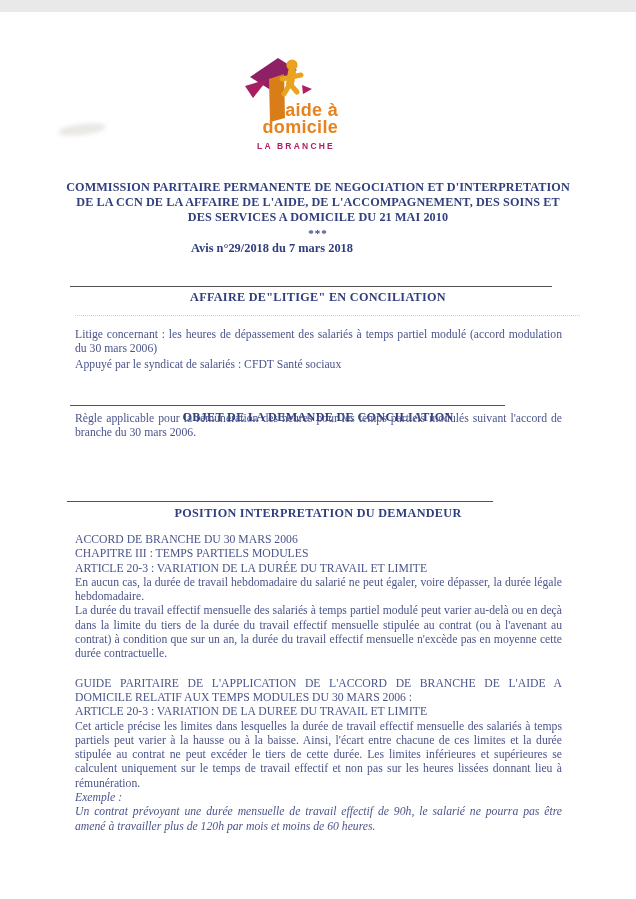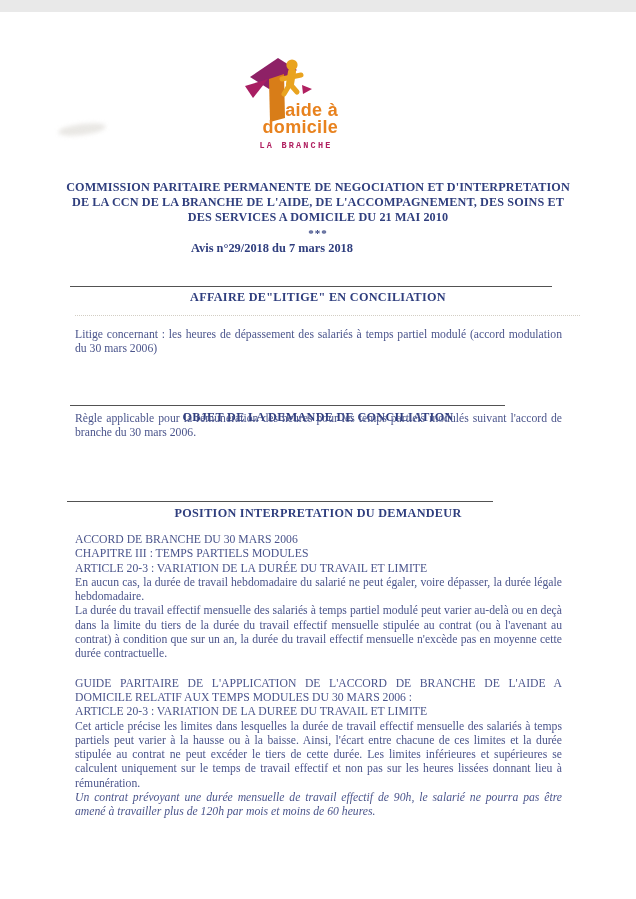--- a/index.html
+++ b/index.html
@@ -18,21 +18,21 @@
   .logo-l1,.logo-l2{
     position:absolute;right:14px;
     font-family:"Liberation Sans", sans-serif;
     font-weight:bold;font-size:18px;line-height:18px;
     color:#e8821e;letter-spacing:.3px;white-space:nowrap;
   }
   .logo-l1{top:47px;}
   .logo-l2{top:64px;}
   .logo-sub{
     position:absolute;left:14px;top:87px;width:84px;
-    font-family:Liberation Mono, monospace;
+    font-family:Liberation Sans, sans-serif;
     font-weight:bold;font-size:8.5px;letter-spacing:2.2px;
     color:#b02060;text-align:center;white-space:nowrap;
   }
   .smudge{
     position:absolute;left:58px;top:112px;width:48px;height:11px;
     background:#e4e2de;border-radius:50%;
     transform:rotate(-7deg);filter:blur(2px);opacity:.8;
   }
   
   .title{
@@ -108,44 +108,46 @@
       </g>
       <polygon points="62,31 72,35 63,40" fill="#b02060"></polygon>
     </svg>
     <div class="logo-l1">aide à</div>
     <div class="logo-l2">domicile</div>
     <div class="logo-sub">LA BRANCHE</div>
   </div>
 
   <div class="title">
     <div>COMMISSION PARITAIRE PERMANENTE DE NEGOCIATION ET D'INTERPRETATION</div>
-    <div>DE LA CCN DE LA BRANCHE DE L'AIDE, DE L'ACCOMPAGNEMENT, DES SOINS ET</div>
+    <div>DE LA CCN DE LA AFFAIRE DE L'AIDE, DE L'ACCOMPAGNEMENT, DES SOINS ET</div>
     <div>DES SERVICES A DOMICILE DU 21 MAI 2010</div>
   </div>
 
   <div class="stars">***</div>
   <div class="avis">Avis n°29/2018 du 7 mars 2018</div>
 
   <div class="rule rule-1"></div>
   <h2 class="sec-heading h-1">AFFAIRE DE"LITIGE" EN CONCILIATION</h2>
   <div class="faint-rule"></div>
   <p class="para p-litige">Litige concernant : les heures de dépassement des salariés à temps partiel modulé  (accord modulation du 30 mars 2006)</p>
+  <p class="para p-appuye">Appuyé par le syndicat de salariés : CFDT Santé sociaux</p>
 
   <div class="rule rule-2"></div>
   <h2 class="sec-heading h-2">OBJET DE LA DEMANDE DE CONCILIATION</h2>
   <p class="para p-regle">Règle applicable pour la rémunération des heures pour les temps partiels modulés suivant l'accord de branche du 30 mars 2006.</p>
 
   <div class="rule rule-3"></div>
   <h2 class="sec-heading h-3">POSITION INTERPRETATION DU DEMANDEUR</h2>
 
   <div class="body-3">
     <div class="ref-line">ACCORD DE BRANCHE DU 30 MARS 2006</div>
     <div class="ref-line">CHAPITRE III : TEMPS PARTIELS MODULES</div>
     <div class="ref-line">ARTICLE 20-3 : VARIATION DE LA DURÉE DU TRAVAIL ET LIMITE</div>
     <p>En aucun cas, la durée de travail hebdomadaire du salarié ne peut égaler, voire dépasser, la durée légale hebdomadaire.</p>
     <p>La durée du travail effectif mensuelle des salariés à temps partiel modulé peut varier au-delà ou en deçà dans la limite du tiers de la durée du travail effectif mensuelle stipulée au contrat (ou à l'avenant au contrat) à condition que sur un an, la durée du travail effectif mensuelle n'excède pas en moyenne cette durée contractuelle.</p>
     <p class="guide-head">GUIDE PARITAIRE DE L'APPLICATION DE L'ACCORD DE BRANCHE DE L'AIDE A DOMICILE RELATIF AUX TEMPS MODULES DU 30 MARS 2006 :</p>
     <div class="ref-line">ARTICLE 20-3 : VARIATION DE LA DUREE DU TRAVAIL ET LIMITE</div>
     <p>Cet article précise les limites dans lesquelles la durée de travail effectif mensuelle des salariés à temps partiels peut varier à la hausse ou à la baisse. Ainsi, l'écart entre chacune de ces limites et la durée stipulée au contrat ne peut excéder le tiers de cette durée. Les limites inférieures et supérieures se calculent uniquement sur le temps de travail effectif et non pas sur les heures lissées donnant lieu à rémunération.</p>
+    <div class="example-label">Exemple :</div>
     <p class="example-text">Un contrat prévoyant une durée mensuelle de travail effectif de 90h, le salarié ne pourra pas être amené à travailler plus de 120h par mois et moins de 60 heures.</p>
   </div>
 
 </div>
 
 </body></html>

